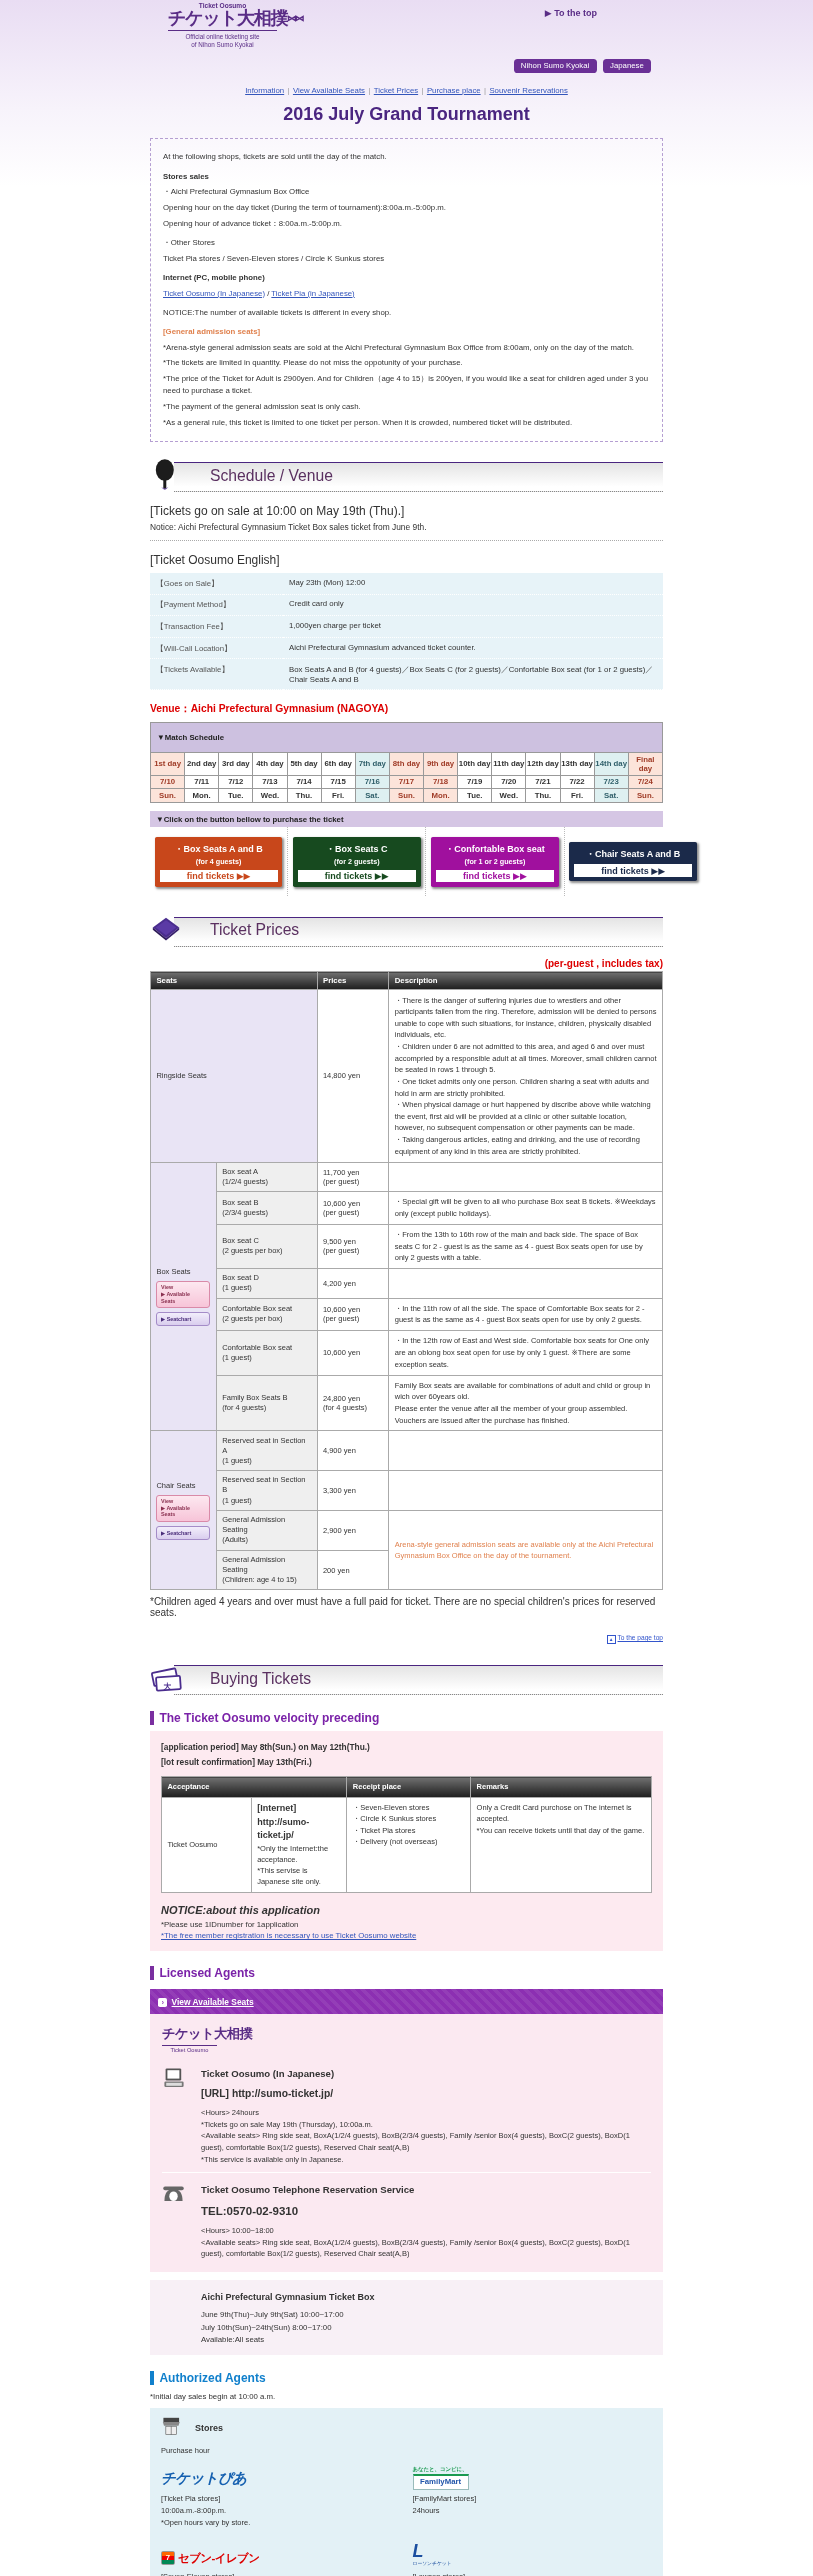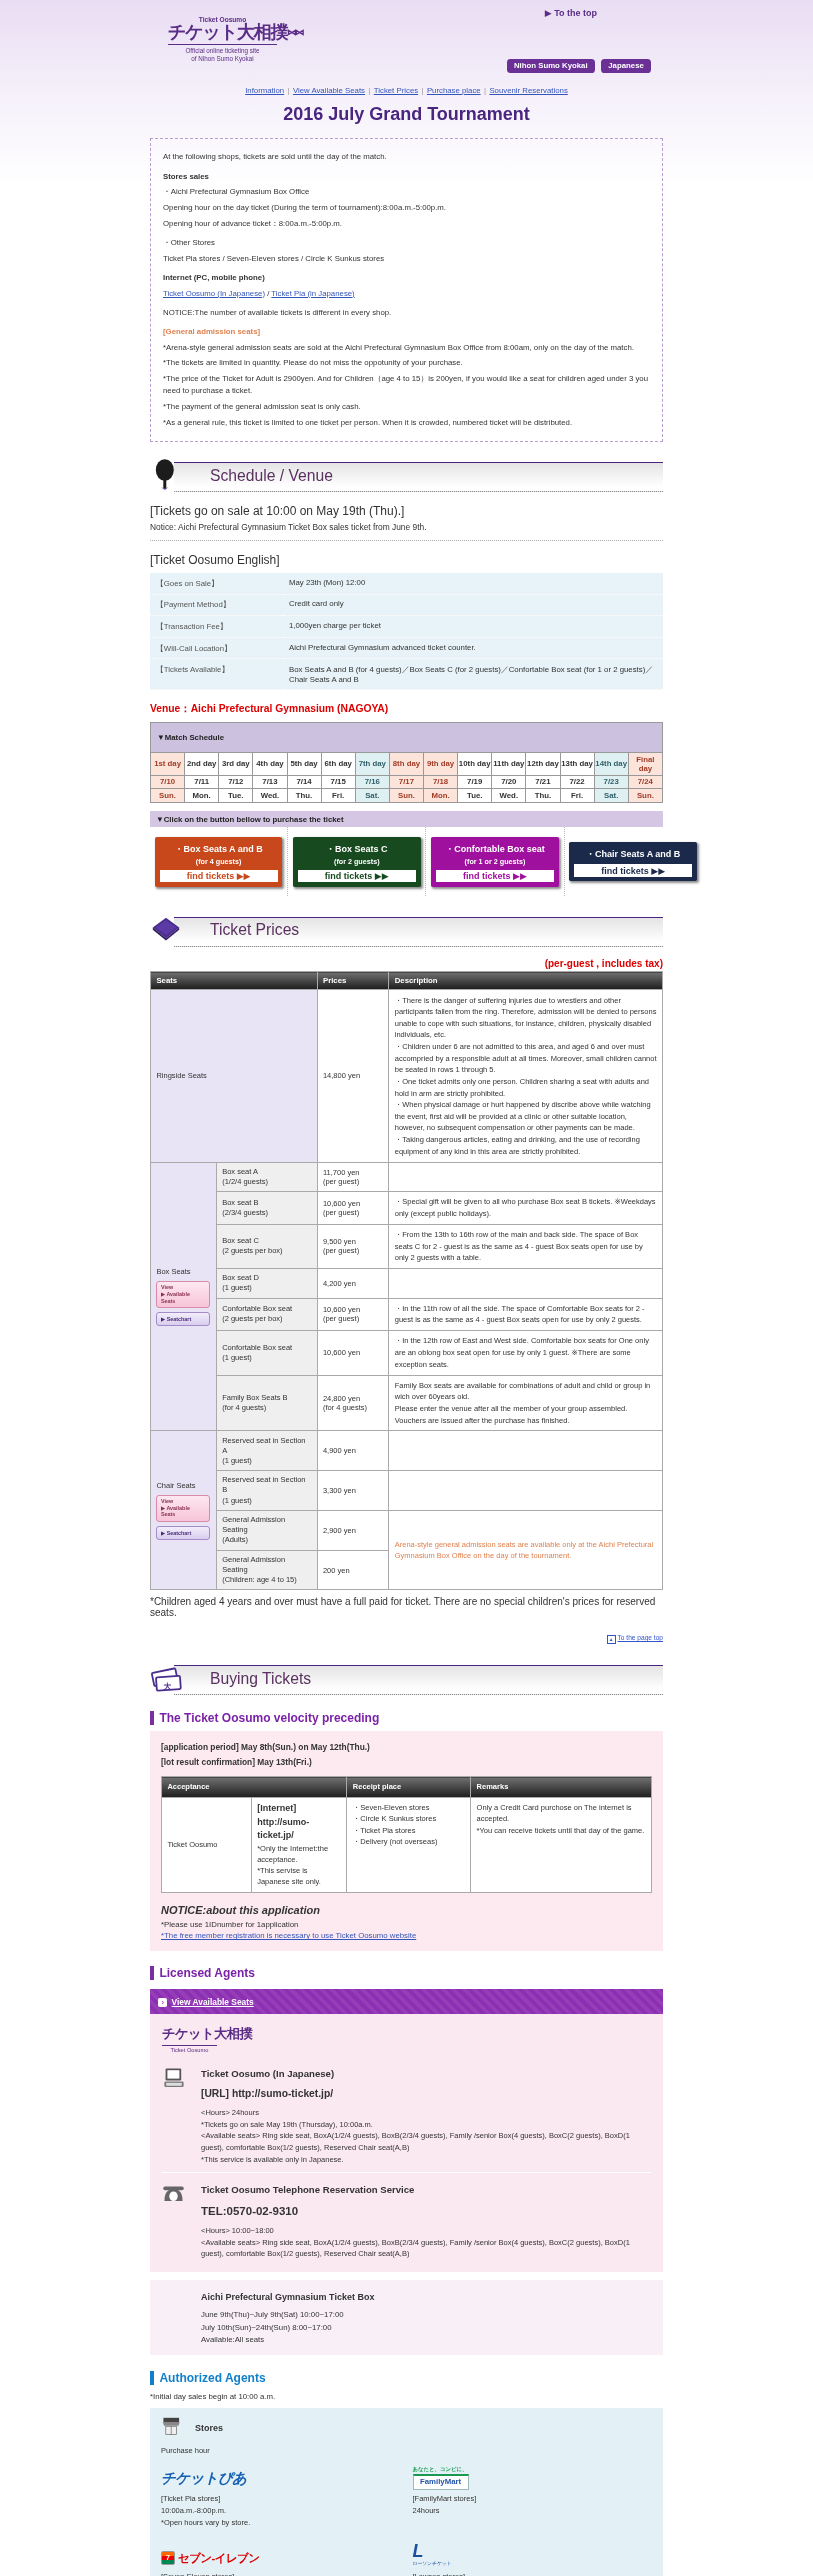--- a/index.html
+++ b/index.html
@@ -11,28 +11,28 @@
     background-image:linear-gradient(180deg,#e9ddf3 0%,#f7f3fb 109px,#ffffff 187px);
     background-repeat:no-repeat;
     background-size:100% 187px;
   }
   a{cursor:pointer;}
   .wrap{width:513px;margin:0 auto;position:relative;}
 
   
   .hdr{height:136px;position:relative;}
   .totop{position:absolute;right:66px;top:8.4px;color:#5a2d86;font-weight:bold;font-size:9px;text-decoration:none;}
-  .logo{position:absolute;left:18px;top:16px;color:#5a2d86;text-align:center;width:109px;}
+  .logo{position:absolute;left:18px;top:2px;color:#5a2d86;text-align:center;width:109px;}
   .logo .en{font-size:6.6px;font-weight:bold;}
   .logo .jp{font-size:18px;font-weight:bold;letter-spacing:-1.2px;line-height:1.1;white-space:nowrap;}
   .logo .glyphs{display:inline-block;font-size:15.7px;font-weight:bold;vertical-align:top;letter-spacing:-1.8px;}
   .logo .rule{border-top:1.8px solid #5a2d86;margin:1.2px 0 1.8px;}
   .logo .sub{font-size:6.3px;line-height:1.25;}
   .hdr-btns{position:absolute;right:12px;top:59px;}
-  .hdr-btn{display:inline-block;background:#6a3096;color:#fff;font-size:7.8px;font-weight:bold;
+  .hdr-btn{display:inline-block;background:#6a3096;color:#fff;font-size:7.8px;font-weight:normal;
     padding:2.4px 7.2px;border-radius:3.6px;margin-left:3.6px;text-decoration:none;}
   .nav{position:absolute;top:86px;width:100%;text-align:center;font-size:7.8px;color:#999;}
   .nav a{color:#3355bb;text-decoration:underline;margin:0 1.2px;}
   .page-title{position:absolute;top:104px;width:100%;text-align:center;font-size:18px;font-weight:bold;color:#4a2580;}
 
   
   .introbox{border:1.2px dashed #b59fd2;padding:8.4px 12px;font-size:7.8px;line-height:1.55;margin-top:2.4px;}
   .introbox p{margin:3.6px 0;}
   .introbox .b{font-weight:bold;}
   .introbox .gap{margin-top:7.2px;}

